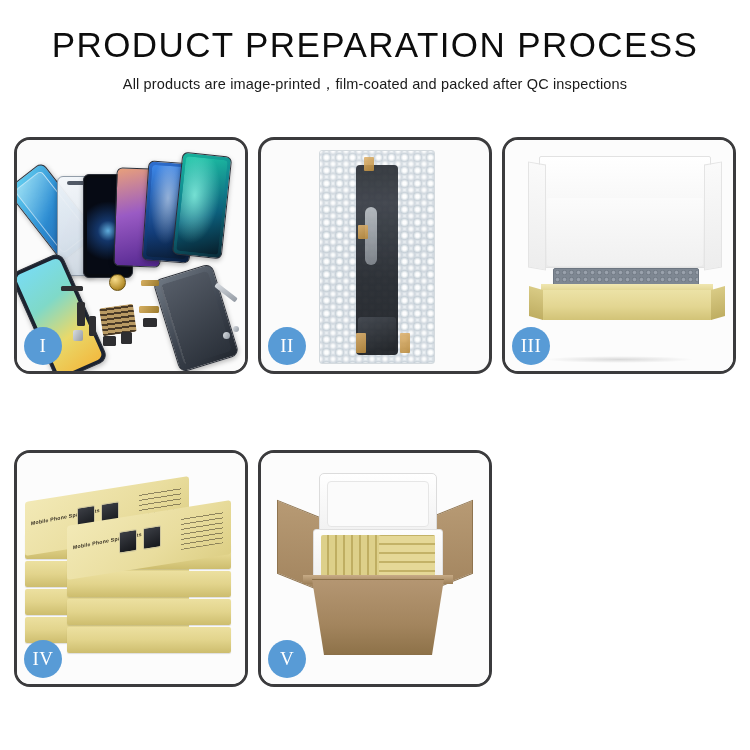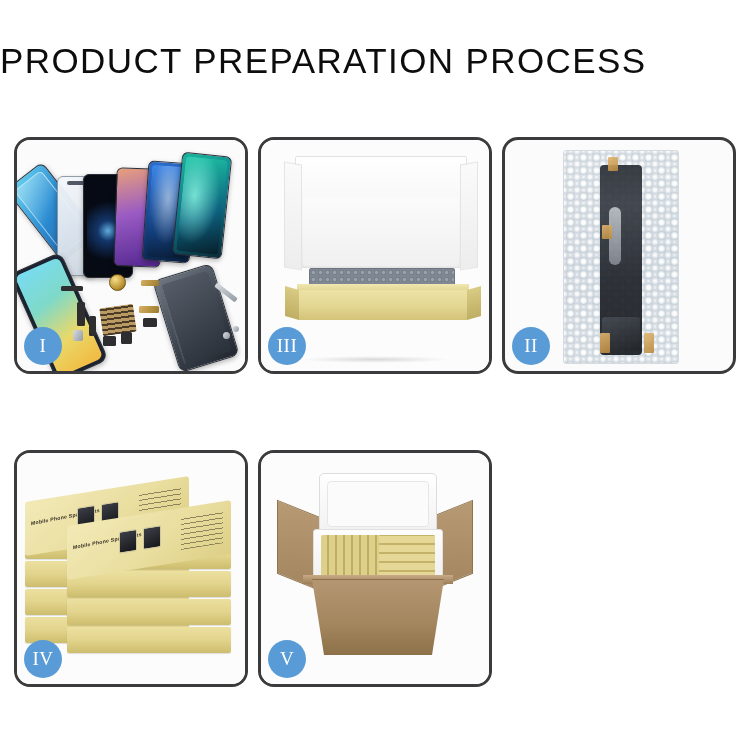--- a/index.html
+++ b/index.html
@@ -5,21 +5,21 @@
   * { box-sizing: border-box; margin: 0; padding: 0; }
   html, body {
     width: 750px; height: 750px;
     background: #ffffff;
     font-family: "Liberation Sans", sans-serif;
     overflow: hidden;
   }
   .page { position: relative; width: 750px; height: 750px; background: #fff; }
 
   
-  .header { position: absolute; top: 40px; left: 0; width: 750px; text-align: left; }
+  .header { position: absolute; top: 24px; left: 0; width: 750px; text-align: center; }
   .title {
     font-size: 35px; letter-spacing: 1.4px; color: #0d0d0d;
     font-weight: 400; line-height: 42px; white-space: nowrap;
   }
   .subtitle {
     margin-top: 9px; font-size: 14.5px; color: #1a1a1a;
     font-weight: 400; letter-spacing: .15px; white-space: nowrap;
   }
 
   
@@ -358,20 +358,21 @@
     background: radial-gradient(ellipse, rgba(0,0,0,.14), rgba(0,0,0,0) 70%);
   }
 </style>
 </head>
 <body>
 
 <div class="page">
 
   <div class="header">
     <div class="title">PRODUCT PREPARATION PROCESS</div>
+    <div class="subtitle">All products are image-printed，film-coated and packed after QC inspections</div>
   </div>
 
   <div class="grid">
 
     <div class="panel">
       <div class="stage p1bg">
         <div class="ph pF"></div>
         <div class="ph pE"></div>
         <div class="ph pD"></div>
         <div class="ph pC"></div>
@@ -391,42 +392,42 @@
         <div class="part" style="left:86px;top:196px;width:13px;height:10px;"></div>
         <div class="part" style="left:104px;top:192px;width:11px;height:12px;"></div>
         <div class="part silver" style="left:196px;top:150px;width:26px;height:5px;transform:rotate(38deg);"></div>
         <div class="part silver" style="left:206px;top:192px;width:7px;height:7px;border-radius:50%;"></div>
         <div class="part silver" style="left:216px;top:186px;width:6px;height:6px;border-radius:50%;"></div>
       </div>
       <div class="badge">I</div>
     </div>
 
     <div class="panel">
-      <div class="stage p3">
-        <div class="lid3"></div>
-        <div class="foam3"></div>
-        <div class="bubble3"></div>
-        <div class="ylip3"></div>
-        <div class="ybox3"></div>
-        <div class="shadow"></div>
-      </div>
-      <div class="badge">III</div>
-    </div>
-
-    <div class="panel">
       <div class="stage">
         <div class="bubbag">
           <div class="flexpart"></div>
           <div class="tape" style="left:44px;top:6px;"></div>
           <div class="tape" style="left:38px;top:74px;"></div>
           <div class="tape" style="left:36px;bottom:10px;height:20px;"></div>
           <div class="tape" style="left:80px;bottom:10px;height:20px;"></div>
         </div>
       </div>
       <div class="badge">II</div>
+    </div>
+
+    <div class="panel">
+      <div class="stage p3">
+        <div class="lid3"></div>
+        <div class="foam3"></div>
+        <div class="bubble3"></div>
+        <div class="ylip3"></div>
+        <div class="ybox3"></div>
+        <div class="shadow"></div>
+      </div>
+      <div class="badge">III</div>
     </div>
 
     <div class="panel">
       <div class="stage p4">
         <div class="ystack">
           <div class="ylayer" style="left:0px;  top:150px;"></div>
           <div class="ylayer" style="left:0px;  top:122px;"></div>
           <div class="ylayer" style="left:0px;  top:94px;"></div>
           <div class="ylayer" style="left:0px;  top:66px;"></div>
           <div class="ylayer" style="left:42px; top:160px;"></div>

